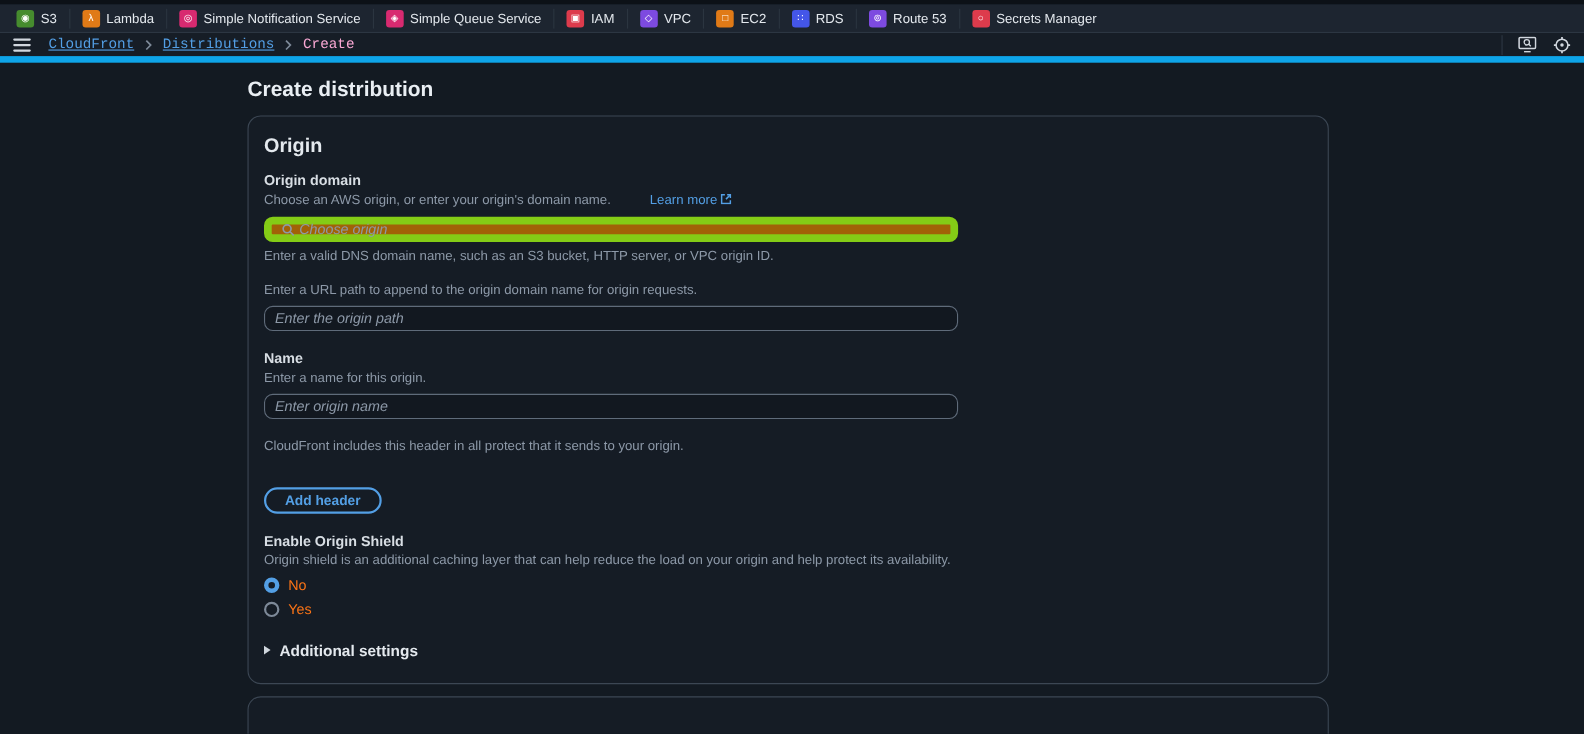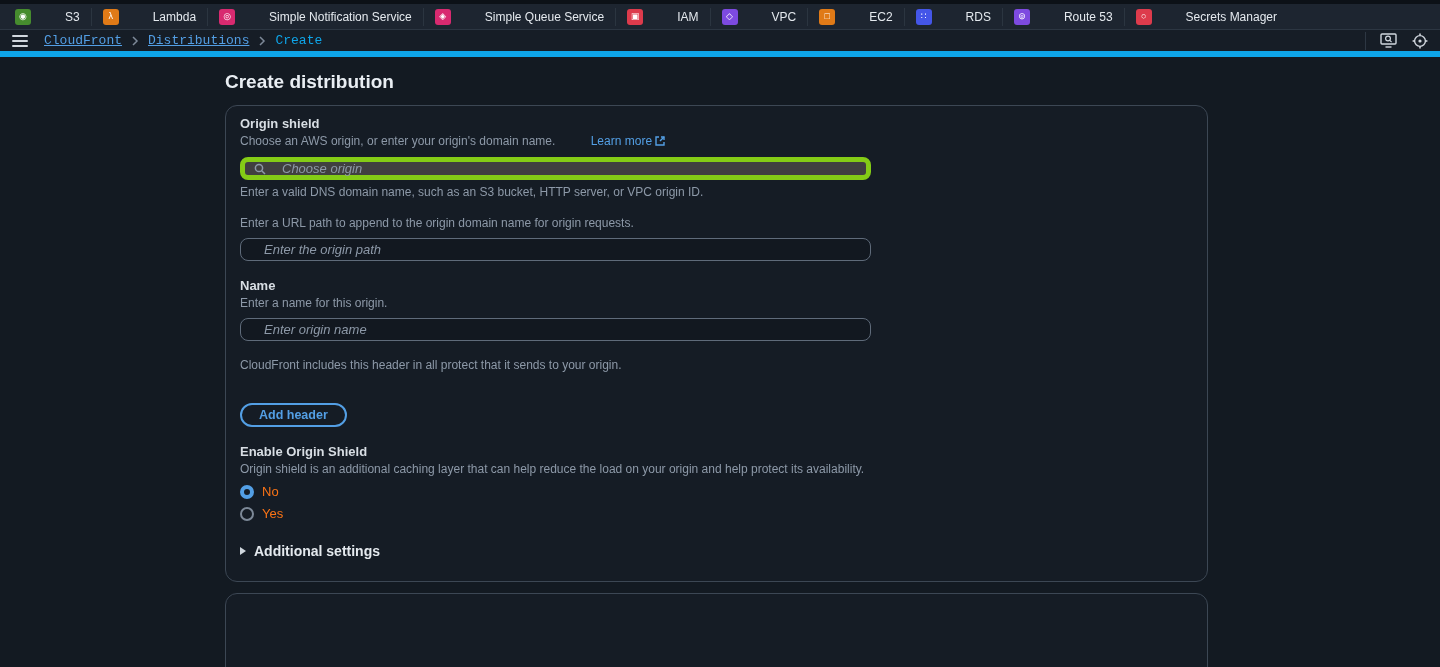--- a/index.html
+++ b/index.html
@@ -19,31 +19,31 @@
   .fav-item {
     display:flex; align-items:center; gap:6px; padding:0 11px; height:18px;
     cursor:pointer;
   }
   .fav-item:not(:first-child){ border-left:1px solid #2b3540; }
   .fav-icon {
     width:16px; height:16px; border-radius:3px; flex:none;
     display:flex; align-items:center; justify-content:center;
     color:#fff; font-size:9px; line-height:1;
   }
-  .fav-label { font-size:12px; color:#e4e9ee; white-space:nowrap;margin-left:28px; }
+  .fav-label { font-size:12px; color:#e4e9ee; white-space:nowrap; }
 
   .nav-bar {
     height:27px; background:#161d26; border-bottom:6px solid #0ea5e9;
     display:flex; align-items:center; padding:0 12px;font-family:Liberation Mono, monospace;
   }
   .hamburger { width:16px; display:flex; flex-direction:column; gap:3px; cursor:pointer; margin-right:16px; }
   .hamburger div { height:2px; background:#d1d7de; border-radius:1px; }
   .crumbs { display:flex; align-items:center; gap:9px; }
   .crumb-link { font-size:13px; color:#539fe5; text-decoration:underline; cursor:pointer; }
-  .crumb-current { font-size:13px; color:#0ea5e9;text-align:center; }
+  .crumb-current { font-size:13px; color:#f9a8d4;text-align:center; }
   .nav-right { margin-left:auto; display:flex; align-items:center; gap:14px; }
   .nav-vdiv { width:1px; height:18px; background:#2d3743; }
   .nav-icon { width:17px; height:17px; display:flex; align-items:center; justify-content:center; cursor:pointer; }
 
   
   .main { margin-left:225px; width:983px; }
   h1.page-title { margin:13px 0 0; font-size:19px; line-height:24px; font-weight:bold; color:#e9eef3; }
 
   .card {
     margin-top:11px; background:#151c25; border:1px solid #3c4754;
@@ -57,28 +57,28 @@
   .field-constraint { font-size:12px; color:#8d99a8; margin-top:5px; }
   .link { color:#539fe5; cursor:pointer;padding-left:32px; }
   .ext-icon { display:inline-block; vertical-align:-1px; margin-left:3px; }
 
   .field-block { margin-top:17px; }
   .field-block.first { margin-top:0; }
 
   .text-input {
     margin-top:7px; width:631px; height:23px;
     background:#121820; border:1px solid #5f6b7a; border-radius:8px;
-    color:#d8dee4; font-size:13px; padding:0 23px;
+    color:#d8dee4; font-size:13px; padding:0 9px;
     font-family:"Liberation Sans", sans-serif;
   }
   .text-input::placeholder { color:#8d99a8; font-style:italic; }
   .search-wrap {
     margin-top:7px; width:631px; height:23px;
-    background:#404040; border:5px solid #84cc16; border-radius:8px;
-    display:flex; align-items:center; padding:0 9px; gap:14px;
+    background:#a16207; border:7px solid #84cc16; border-radius:8px;
+    display:flex; align-items:center; padding:0 9px; gap:2px;
   }
   .search-wrap input {
     flex:1; background:transparent; border:none; outline:none;
     color:#d8dee4; font-size:13px; font-family:"Liberation Sans", sans-serif;
   }
   .search-wrap input::placeholder { color:#8d99a8; font-style:italic; }
 
   .pill-btn {
     margin-top:30px; display:inline-block; background:transparent;
     border:2px solid #539fe5; border-radius:14px; color:#539fe5;
@@ -181,23 +181,24 @@
         <line x1="13.4" y1="8" x2="15.4" y2="8" stroke="#d1d7de" stroke-width="1.6"></line>
       </svg>
     </div>
   </div>
 </div>
 
 <div class="main">
   <h1 class="page-title">Create distribution</h1>
 
   <div class="card">
+    <h2>Origin</h2>
 
     <div class="field-block first">
-      <div class="field-label">Origin shield</div>
+      <div class="field-label">Origin domain</div>
       <div class="field-desc">
         <span>Choose an AWS origin, or enter your origin's domain name.</span>
         <span class="link">Learn more</span><span class="ext-icon"><svg width="10" height="10" viewBox="0 0 10 10">
               <polyline points="4,1 1,1 1,9 9,9 9,6" fill="none" stroke="#539fe5" stroke-width="1.4"></polyline>
               <line x1="5" y1="5" x2="9" y2="1" stroke="#539fe5" stroke-width="1.4"></line>
               <polyline points="6,1 9,1 9,4" fill="none" stroke="#539fe5" stroke-width="1.4"></polyline>
             </svg></span>
       </div>
       <div class="search-wrap">
         <svg width="12" height="12" viewBox="0 0 12 12">

